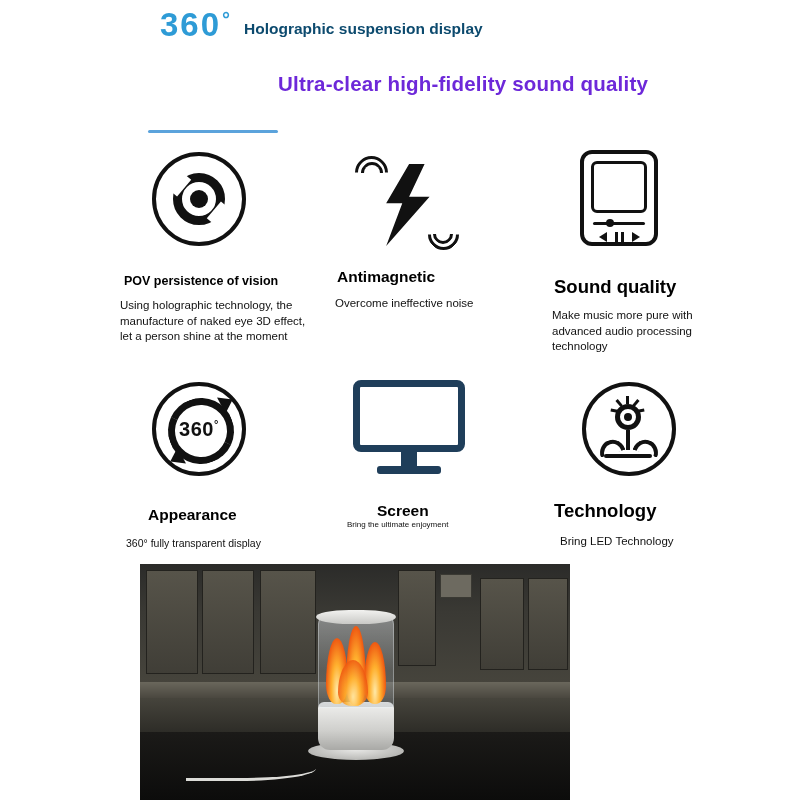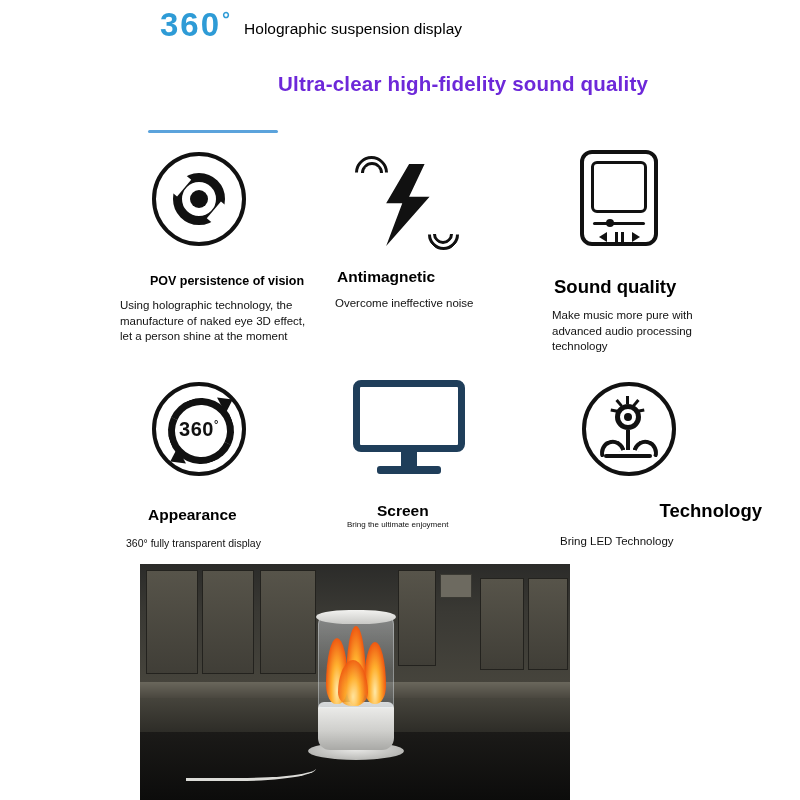--- a/index.html
+++ b/index.html
@@ -38,22 +38,22 @@
   .deg-sym {
     font-size: 20px;
     font-weight: bold;
     color: #2e9bd6;
     position: relative;
     top: -10px;
     margin-left: 1px;
   }
   .title-sub {
     font-size: 15.5px;
-    font-weight: normal;
-    color: #000000;
+    font-weight: bold;
+    color: #0c4a6e;
     margin-left: 14px;
     position: relative;
     top: -2px;
     text-align: center;
   }
   .headline {
     position: absolute;
     left: 278px; top: 72px;
     font-size: 20.5px;
     font-weight: bold;
@@ -380,21 +380,21 @@
     border-radius: 0 0 60% 0;
   }
   .switch {
     position: absolute; left: 300px; top: 10px;
     width: 30px; height: 22px;
     background: #6d6a60;
     border: 1px solid #3a3933;
   }
 
   
-  .cap-sm { font-size: 12.5px; text-align: center; }
+  .cap-sm { font-size: 12.5px; }
   .cap-md { font-size: 15.5px; }
   .cap-lg { font-size: 18.5px; }
   .desc-sm { font-size: 10.5px; }
   .desc-md { font-size: 11.5px; }
 </style>
 </head>
 <body>
 
 <div class="header">
   <div class="title-row">
@@ -489,21 +489,21 @@
           <div class="ray" style="transform: rotate(-80deg);"></div>
           <div class="bulb"></div>
           <div class="bulb-dot"></div>
           <div class="stem"></div>
           <div class="leaf l"></div>
           <div class="leaf r"></div>
           <div class="ground"></div>
         </div>
       </div>
     </div>
-    <div class="cap cap-lg" style="margin-top:8px; padding-left:2px;text-align:right;">Technology</div>
+    <div class="cap cap-lg" style="margin-top:8px; padding-left:2px;">Technology</div>
     <div class="desc desc-md" style="margin-top:12px; padding-left:8px;">Bring LED Technology</div>
   </div>
 
 </div>
 
 <div class="photo" title="">
   <div class="kitchen-wall"></div>
   <div class="cab" style="left:6px;  top:6px;  width:52px; height:104px;"></div>
   <div class="cab" style="left:62px; top:6px;  width:52px; height:104px;"></div>
   <div class="cab" style="left:120px;top:6px;  width:56px; height:104px;"></div>

